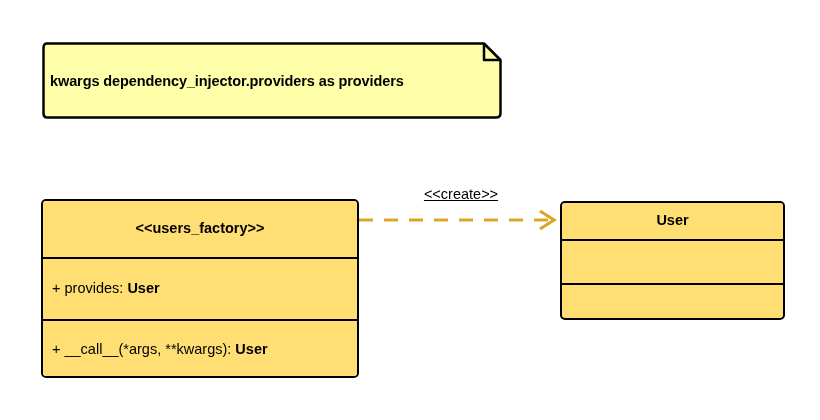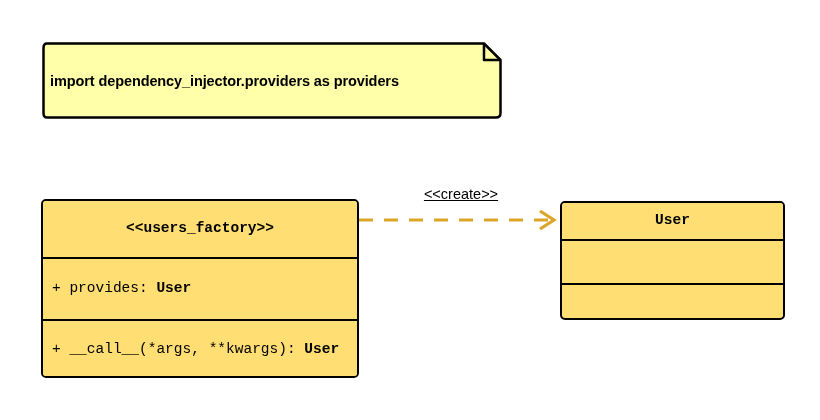--- a/index.html
+++ b/index.html
@@ -43,21 +43,20 @@
   }
 
   
   .uml-class {
     position: absolute;
     box-sizing: border-box;
     background: #ffde73;
     border: 2.5px solid #000000;
     border-radius: 5px;
     overflow: hidden;
-    font-family: Liberation Mono, monospace;
   }
   .compartment {
     box-sizing: border-box;
     display: flex;
     flex-direction: column;
     justify-content: center;
     background: #ffde73;
   }
   .compartment + .compartment {
     border-top: 2.5px solid #000000;
@@ -147,21 +146,21 @@
                L 443 2.5
                L 459.5 19
                L 459.5 72
                Q 459.5 76.5 455 76.5
                L 6 76.5
                Q 2.5 76.5 2.5 72
                L 2.5 7
                Q 2.5 2.5 6 2.5 Z" fill="#ffffaa" stroke="#000000" stroke-width="2.5" stroke-linejoin="round"></path>
       <path d="M 443 2.5 L 443 19 L 459.5 19" fill="none" stroke="#000000" stroke-width="2.5" stroke-linejoin="round"></path>
     </svg>
-    <div class="note-text">import dependency_injector.providers as providers</div>
+    <div class="note-text">kwargs dependency_injector.providers as providers</div>
   </div>
 
   <div class="uml-class" id="factory-class">
 
     <div class="compartment c-header" id="factory-header">
       <div class="stereotype">&lt;&lt;users_factory&gt;&gt;</div>
     </div>
 
     <div class="compartment c-body" id="factory-attrs">
       <div class="member"><span>+ provides: </span><b>User</b></div>

